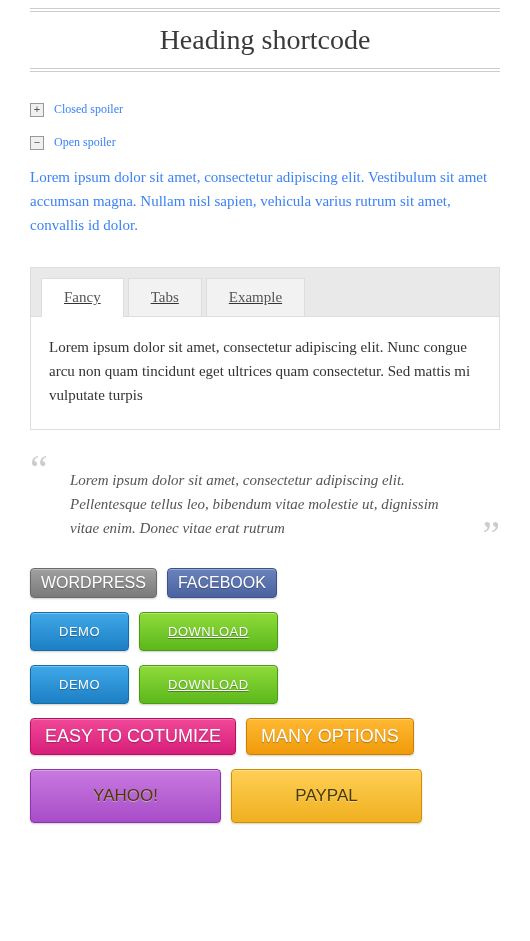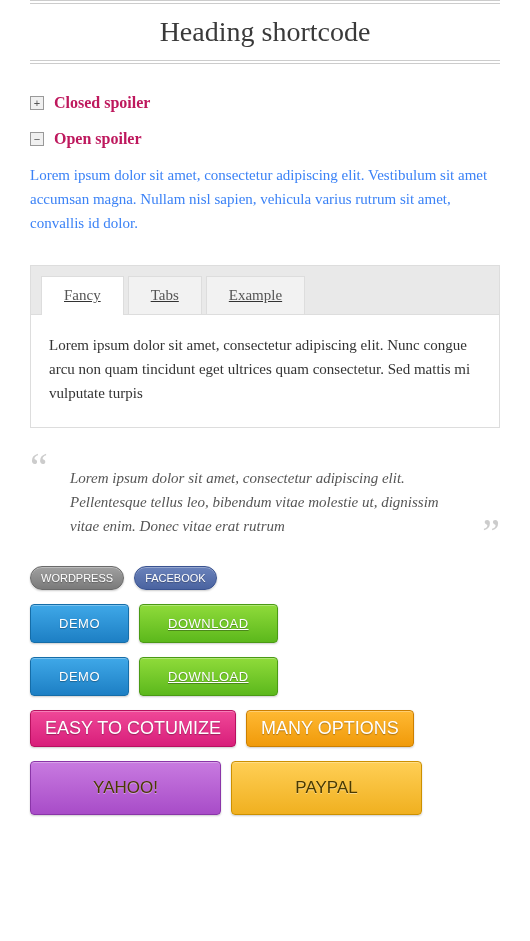--- a/index.html
+++ b/index.html
@@ -3,21 +3,21 @@
 <meta charset="utf-8">
 <style>
   * { box-sizing: border-box; }
   body {
     margin: 0;
     font-family: Georgia, "Times New Roman", serif;
     background: #ffffff;
     width: 530px;
     color: #333;
   }
-  .wrap { padding: 0 30px 20px 30px; }
+  .wrap { padding: 8px 30px 20px 30px; }
   .heading-wrap {
     border-top: 4px double #ccc;
     border-bottom: 4px double #ccc;
     text-align: center;
     padding: 12px 0;
     margin-bottom: 30px;
   }
   .heading {
     font-size: 28px;
     color: #3a3a3a;
@@ -39,23 +39,23 @@
     background: #f0f0f0;
     display: flex;
     align-items: center;
     justify-content: center;
     font-size: 11px;
     line-height: 1;
     color: #555;
     font-family: Arial, sans-serif;
   }
   .spoiler-title {
-    font-weight: bold;
-    color: #be185d;
-    font-size: 16px;
+    font-weight: normal;
+    color: #3b82f6;
+    font-size: 12px;
   }
   .spoiler-body {
     margin-top: 15px;
     font-size: 15px;
     line-height: 1.6;
     color: #3b82f6;
   }
   .tabs-container {
     border: 1px solid #ddd;
     margin-top: 30px;
@@ -122,22 +122,21 @@
     font-family: Arial, sans-serif;
     text-align: center;
     cursor: pointer;
     border-radius: 4px;
     text-shadow: 0 1px 1px rgba(0,0,0,0.3);
     box-shadow: inset 0 1px 0 rgba(255,255,255,0.3), 0 1px 2px rgba(0,0,0,0.2);
     color: #fff;
   }
   .btn-xs {
     padding: 5px 10px;
-    font-size: 11px;
-    border-radius: 12px;
+    font-size: 16px;
   }
   .btn-sm {
     padding: 11px 28px;
     font-size: 13px;
     letter-spacing: 0.5px;
   }
   .btn-md {
     padding: 7px 14px;
     font-size: 18px;
   }

